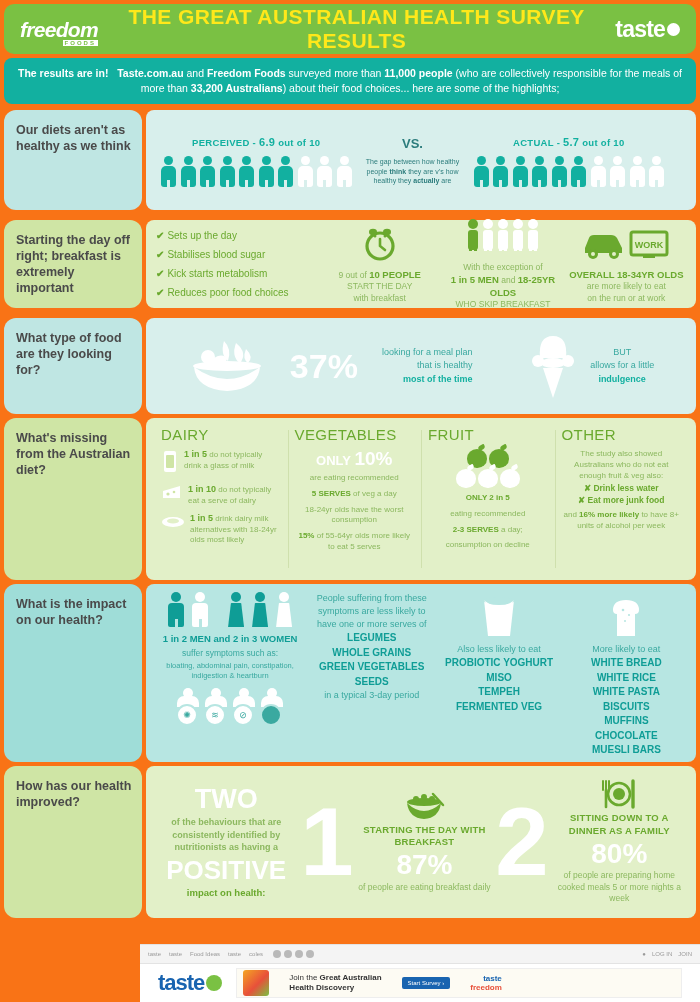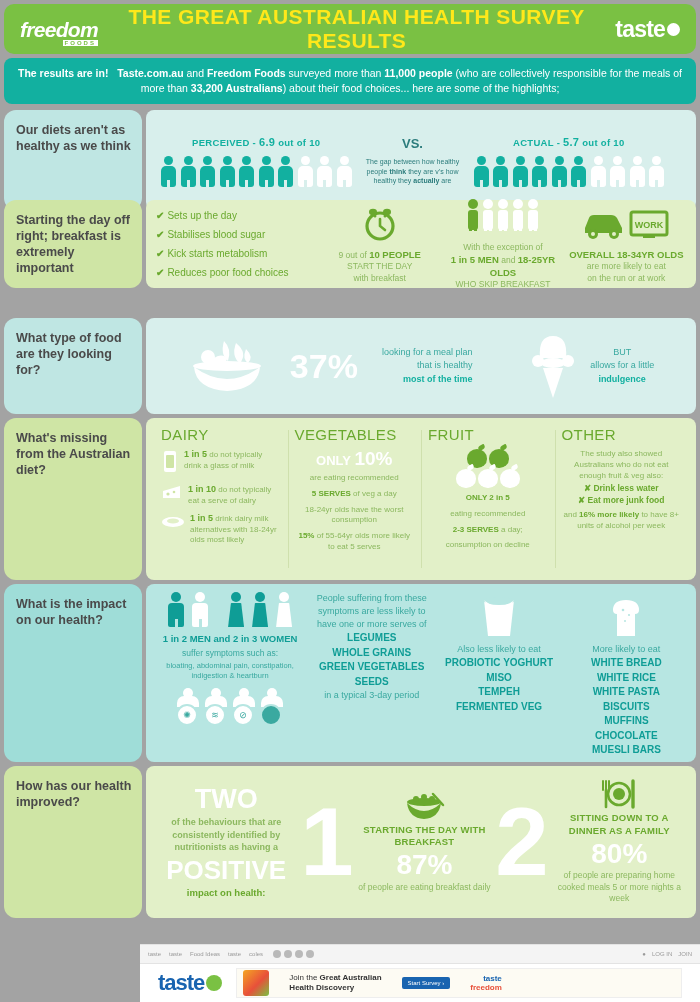--- a/index.html
+++ b/index.html
@@ -2,21 +2,21 @@
 <html><head>
 <meta charset="utf-8">
 <style>
   * { box-sizing: border-box; margin:0; padding:0; }
   body {
     width:700px; height:1002px;
     font-family:"Liberation Sans", sans-serif;
     background:#ffffff;
     overflow:hidden;
   }
-  .page { position:relative; width:700px; height:1002px; background:#a3a3a3; }
+  .page { position:relative; width:700px; height:1002px; background:#f97316; }
 
   
   .header {
     position:absolute; left:4px; top:4px; width:692px; height:50px;
     background:#7ac143; border-radius:10px;
     display:flex; align-items:center; justify-content:space-between;
     padding:0 16px;
   }
   .logo-freedom { color:#fff; font-size:21px; font-weight:bold; font-style:italic; letter-spacing:-.7px; line-height:1; position:relative;}
   .logo-freedom .sub { position:absolute; right:0; bottom:-6px; font-size:6px; letter-spacing:2px; font-style:normal; background:#fff; color:#7ac143; padding:0 2px;}
@@ -64,21 +64,21 @@
   .pp .head { width:9px;height:9px;border-radius:50%;margin:0 auto 1px; }
   .pp .bod { width:15px;height:21px;border-radius:5px 5px 3px 3px;margin:0 auto; position:relative;}
   .pp .bod:after{content:"";position:absolute;bottom:0;left:6px;width:3px;height:7px;background:#d8efec;}
   .pp.on .head,.pp.on .bod{background:#12b0a0;}
   .pp.off .head,.pp.off .bod{background:#ffffff;}
   .vs { width:120px; text-align:center; padding:0 6px; }
   .vs .t { font-size:13px; font-weight:bold; color:#2b7c7c; margin-bottom:6px; }
   .vs .d { font-size:7px; color:#2b7c7c; line-height:1.4; }
 
   
-  #s2 { top:200px; height:88px; }
+  #s2 { top:220px; height:88px; }
   .s2wrap { display:flex; height:100%; align-items:center; padding:4px 10px; gap:4px;}
   .ticks { width:160px; font-size:10px; color:#6aa92e; line-height:1.9; }
   .ticks .tk { white-space:nowrap; }
   .ticks .tk span.c { color:#6aa92e; font-weight:bold; margin-right:3px; }
   .s2col { flex:1; text-align:center; font-size:8.5px; color:#8cb85f; line-height:1.35; }
   .s2col .hl { color:#6aa92e; font-weight:bold; font-size:9.5px; }
   .s2icon { height:40px; display:flex;align-items:center;justify-content:center;margin-bottom:5px; }
 
   
   #s3 { top:318px; height:96px; }

